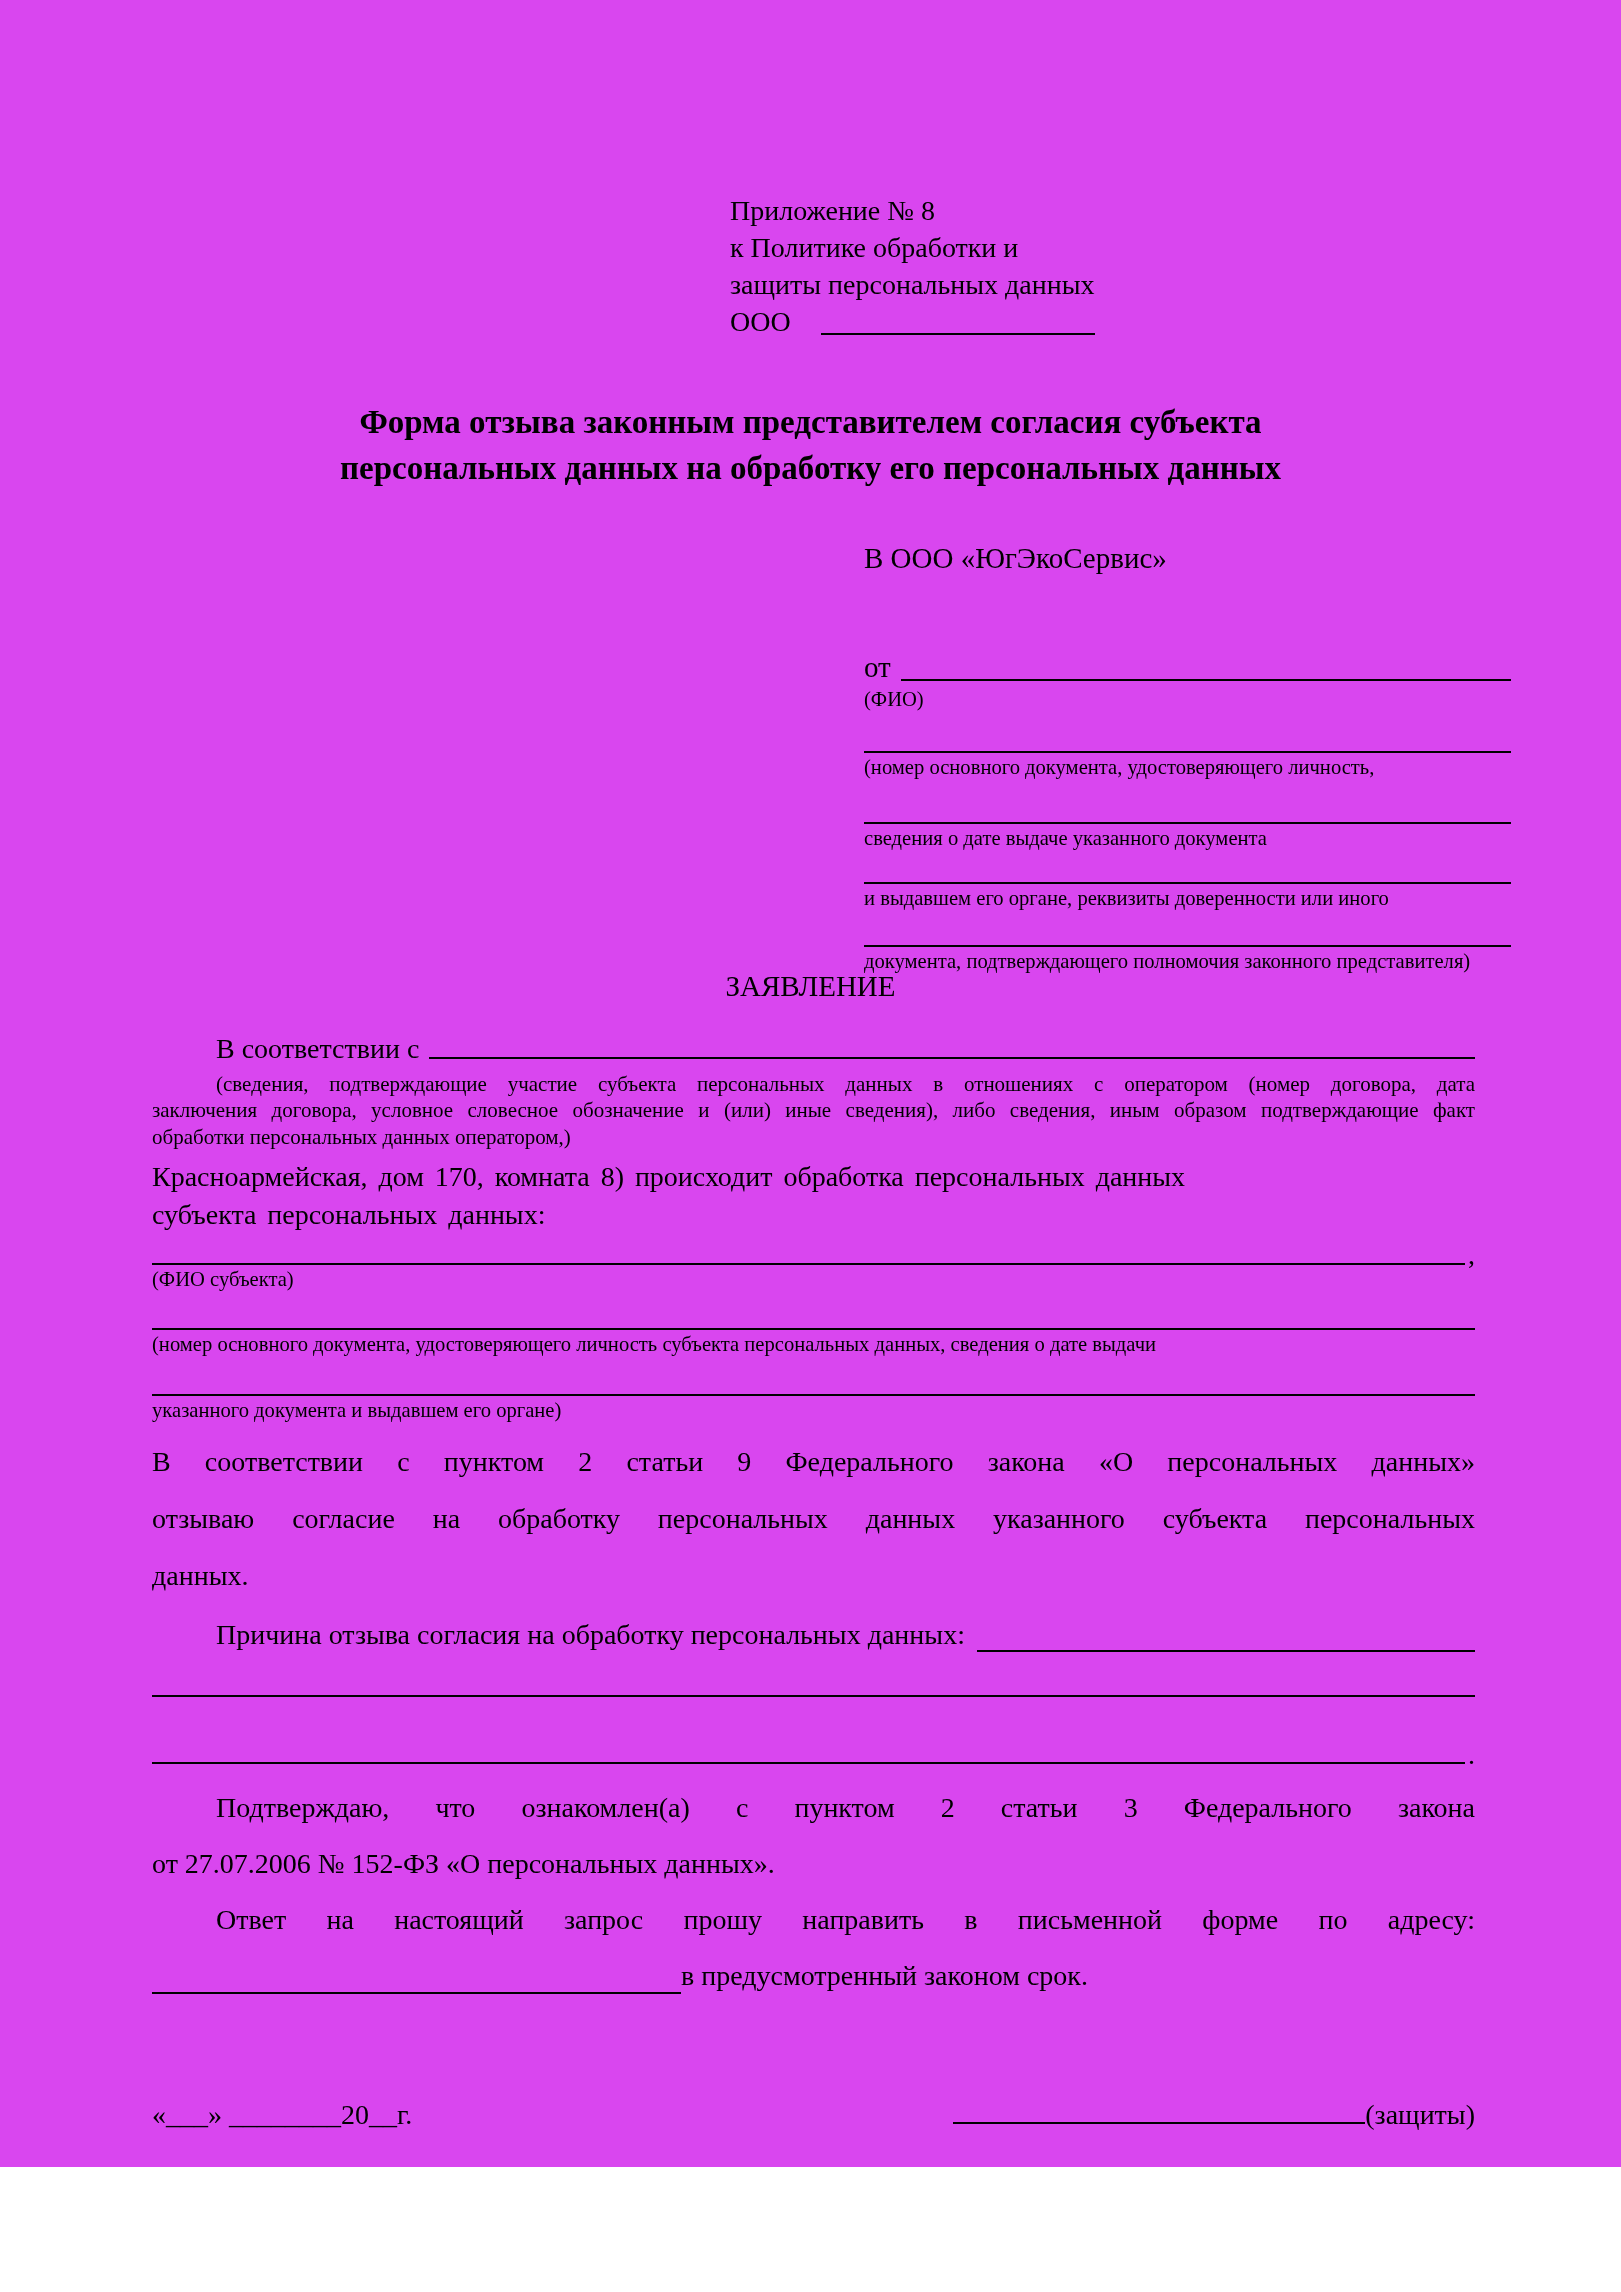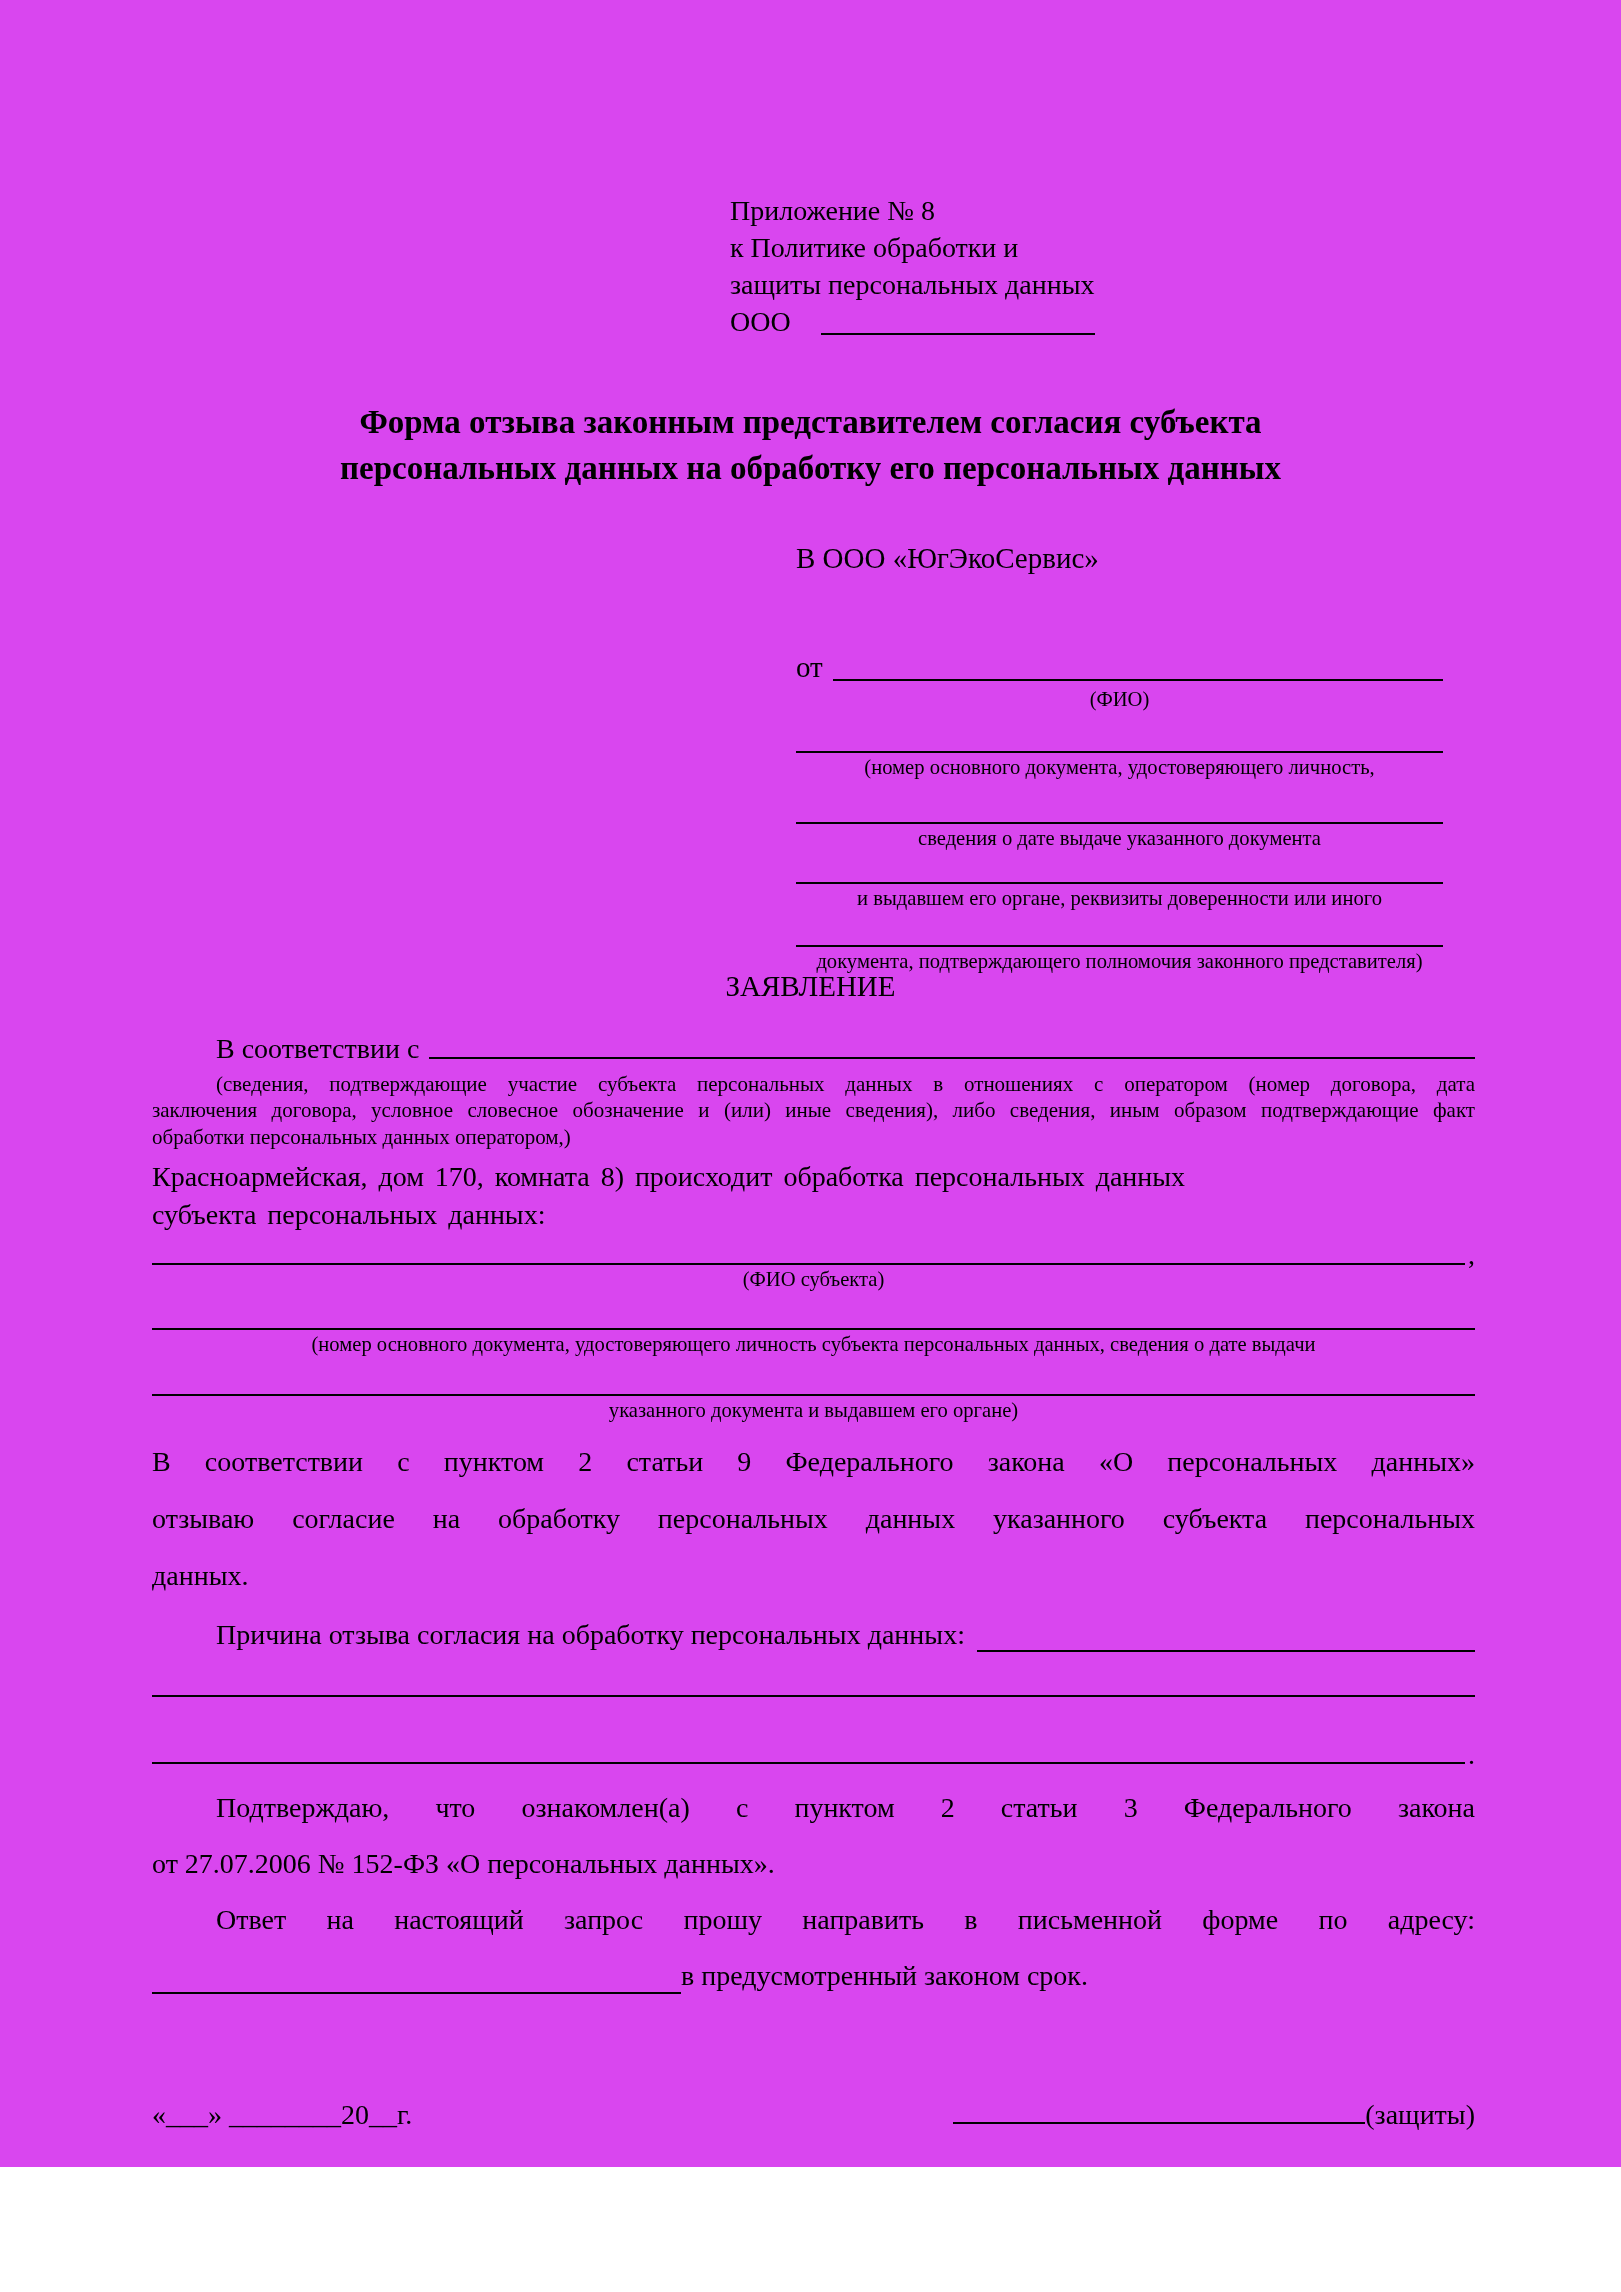--- a/index.html
+++ b/index.html
@@ -30,32 +30,32 @@
     left: 78px; right: 78px; top: 399px;
     text-align: center;
     font-size: 33px;
     font-weight: bold;
     line-height: 46px;
   }
 
   
   .addressee {
     position: absolute;
-    left: 796px; top: 539px;
+    left: 864px; top: 539px;
     width: 647px;
     font-size: 29px;
     line-height: 39px;
   }
   .addr-from { display: flex; margin-top: 21.6px; }
   .addr-from-label { white-space: nowrap; padding-right: 9.8px; margin-top: 48px; }
   .fill-line { flex: 1; border-bottom: 2px solid #000; margin-bottom: 5.9px; }
   .small-caption {
     font-size: 20.6px;
     line-height: 25.5px;
-    text-align: center;
+    text-align: left;
   }
   .rule { height: 0; border-bottom: 2px solid #000; }
   .bg1 { margin-top: 39px; }
   .bg2 { margin-top: 41px; }
   .bg3 { margin-top: 31px; }
   .bg4 { margin-top: 33px; }
   .blank-group .small-caption { margin-top: 2px; }
 
   
   .statement-heading {

